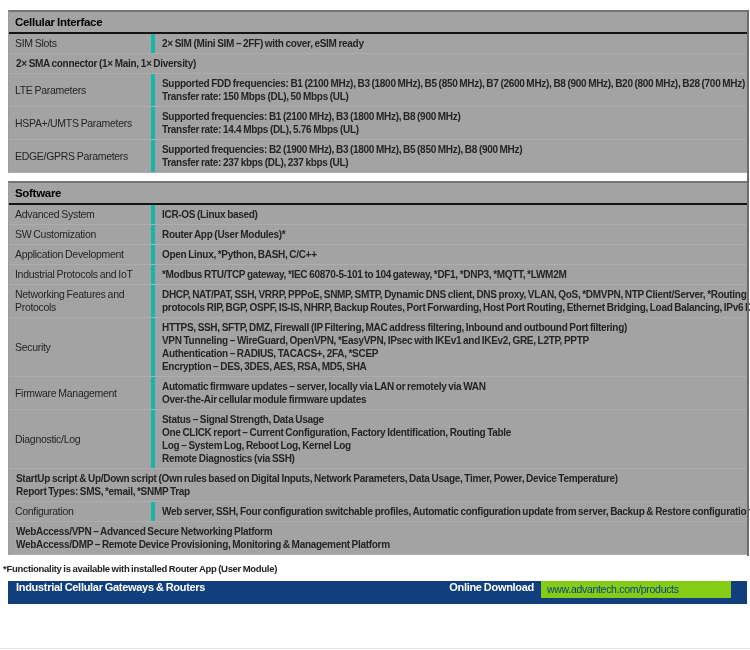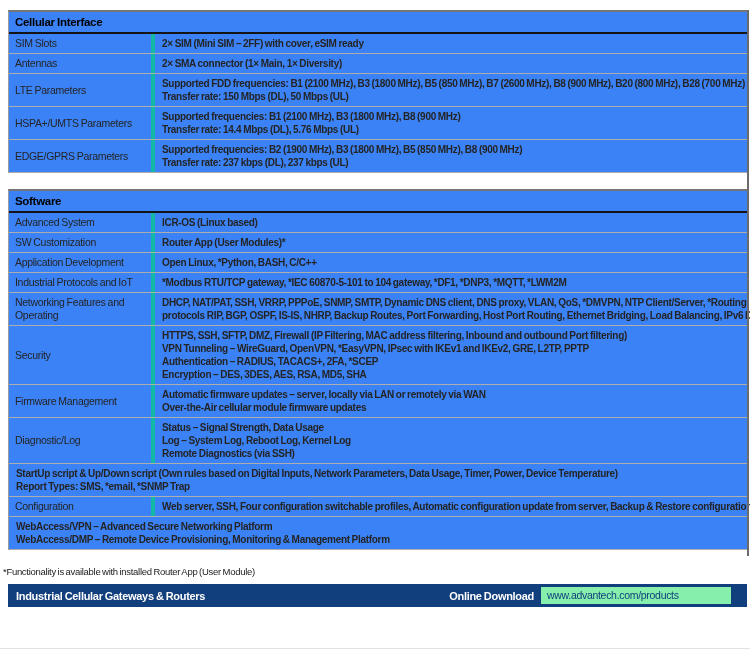--- a/index.html
+++ b/index.html
@@ -11,22 +11,22 @@
     background: #ffffff;
     font-family: "Liberation Sans", sans-serif;
     color: #242424;
     letter-spacing: -0.3px;
     word-spacing: -0.6px;
   }
   #spec-tables { margin: 10px 0 0 8px; width: 739px; }
   section.spec-table {
     border-left: 1px solid #9c9c9c;
     border-top: 2px solid #757575;
-    margin-bottom: 16px;
-    background: #3b82f6;
+    margin-bottom: 8px;
+    background: #a3a3a3;
   }
   .thead {
     font-weight: bold;
     font-size: 11.5px;
     color: #000;
     padding: 3px 0 3px 6px;
     line-height: 14px;
     border-bottom: 2px solid #141414;
   }
   .trow { display: flex; border-bottom: 1px solid #adadad; }
@@ -40,45 +40,45 @@
     font-size: 10.5px;
     line-height: 13px;
   }
   .tvalue { flex: 1 1 auto; padding: 3px 0 3px 7px; min-width: 0; font-weight: bold; }
   .tline { white-space: nowrap; font-size: 10px; line-height: 13px; }
   .footnote {
     margin: 4px 0 6px 3px;
     font-size: 9.5px;
     line-height: 12px;
     color: #222;
+    font-weight: bold;
   }
   .footer-bar {
     display: flex;
-    align-items: center;
     height: 23px;
     margin-left: 8px;
     width: 739px;
   }
   .footer-category {
     color: #ffffff;
     font-weight: bold;
     font-size: 11px;
     padding-left: 8px;
     white-space: nowrap;
   }
   .footer-spacer { flex: 1 1 auto; }
   .dl-label {
     color: #ffffff;
     font-weight: bold;
     font-size: 11px;
     margin-right: 7px;
     white-space: nowrap;
   }
   .url-box {
-    background: #86efac;
+    background: #84cc16;
     width: 184px;
     height: 17px;
     line-height: 17px;
     font-size: 10.5px;
     padding-left: 6px;
     margin-right: 16px;
     white-space: nowrap;
     overflow: hidden;
   }
   .right-edge-line {
@@ -107,21 +107,20 @@
   <div id="spec-tables">
       <section class="spec-table">
         <div class="thead">Cellular Interface</div>
         <div class="trow">
           <div class="tlabel">SIM Slots</div>
           <div class="tvalue">
             <div class="tline">2× SIM (Mini SIM – 2FF) with cover, eSIM ready</div>
           </div>
         </div>
         <div class="trow">
-          <div class="tlabel">Antennas</div>
           <div class="tvalue">
             <div class="tline">2× SMA connector (1× Main, 1× Diversity)</div>
           </div>
         </div>
         <div class="trow">
           <div class="tlabel">LTE Parameters</div>
           <div class="tvalue">
             <div class="tline">Supported FDD frequencies: B1 (2100 MHz), B3 (1800 MHz), B5 (850 MHz), B7 (2600 MHz), B8 (900 MHz), B20 (800 MHz), B28 (700 MHz)</div>
             <div class="tline">Transfer rate: 150 Mbps (DL), 50 Mbps (UL)</div>
           </div>
@@ -161,21 +160,21 @@
             <div class="tline">Open Linux, *Python, BASH, C/C++</div>
           </div>
         </div>
         <div class="trow">
           <div class="tlabel">Industrial Protocols and IoT</div>
           <div class="tvalue">
             <div class="tline">*Modbus RTU/TCP gateway, *IEC 60870-5-101 to 104 gateway, *DF1, *DNP3, *MQTT, *LWM2M</div>
           </div>
         </div>
         <div class="trow">
-          <div class="tlabel">Networking Features and Operating</div>
+          <div class="tlabel">Networking Features and Protocols</div>
           <div class="tvalue">
             <div class="tline">DHCP, NAT/PAT, SSH, VRRP, PPPoE, SNMP, SMTP, Dynamic DNS client, DNS proxy, VLAN, QoS, *DMVPN, NTP Client/Server, *Routing</div>
             <div class="tline">protocols RIP, BGP, OSPF, IS-IS, NHRP, Backup Routes, Port Forwarding, Host Port Routing, Ethernet Bridging, Load Balancing, IPv6 Dual Stack</div>
           </div>
         </div>
         <div class="trow">
           <div class="tlabel">Security</div>
           <div class="tvalue">
             <div class="tline">HTTPS, SSH, SFTP, DMZ, Firewall (IP Filtering, MAC address filtering, Inbound and outbound Port filtering)</div>
             <div class="tline">VPN Tunneling – WireGuard, OpenVPN, *EasyVPN, IPsec with IKEv1 and IKEv2, GRE, L2TP, PPTP</div>
@@ -187,20 +186,21 @@
           <div class="tlabel">Firmware Management</div>
           <div class="tvalue">
             <div class="tline">Automatic firmware updates – server, locally via LAN or remotely via WAN</div>
             <div class="tline">Over-the-Air cellular module firmware updates</div>
           </div>
         </div>
         <div class="trow">
           <div class="tlabel">Diagnostic/Log</div>
           <div class="tvalue">
             <div class="tline">Status – Signal Strength, Data Usage</div>
+            <div class="tline">One CLICK report – Current Configuration, Factory Identification, Routing Table</div>
             <div class="tline">Log – System Log, Reboot Log, Kernel Log</div>
             <div class="tline">Remote Diagnostics (via SSH)</div>
           </div>
         </div>
         <div class="trow">
           <div class="tvalue">
             <div class="tline">StartUp script &amp; Up/Down script (Own rules based on Digital Inputs, Network Parameters, Data Usage, Timer, Power, Device Temperature)</div>
             <div class="tline">Report Types: SMS, *email, *SNMP Trap</div>
           </div>
         </div>

